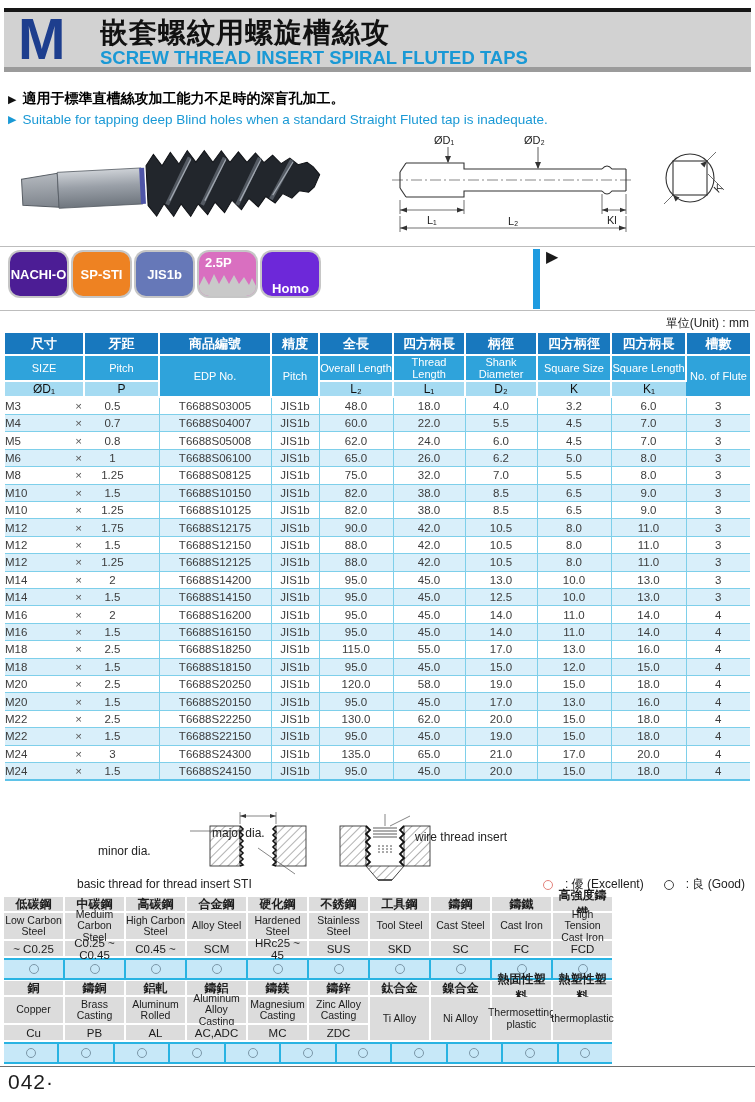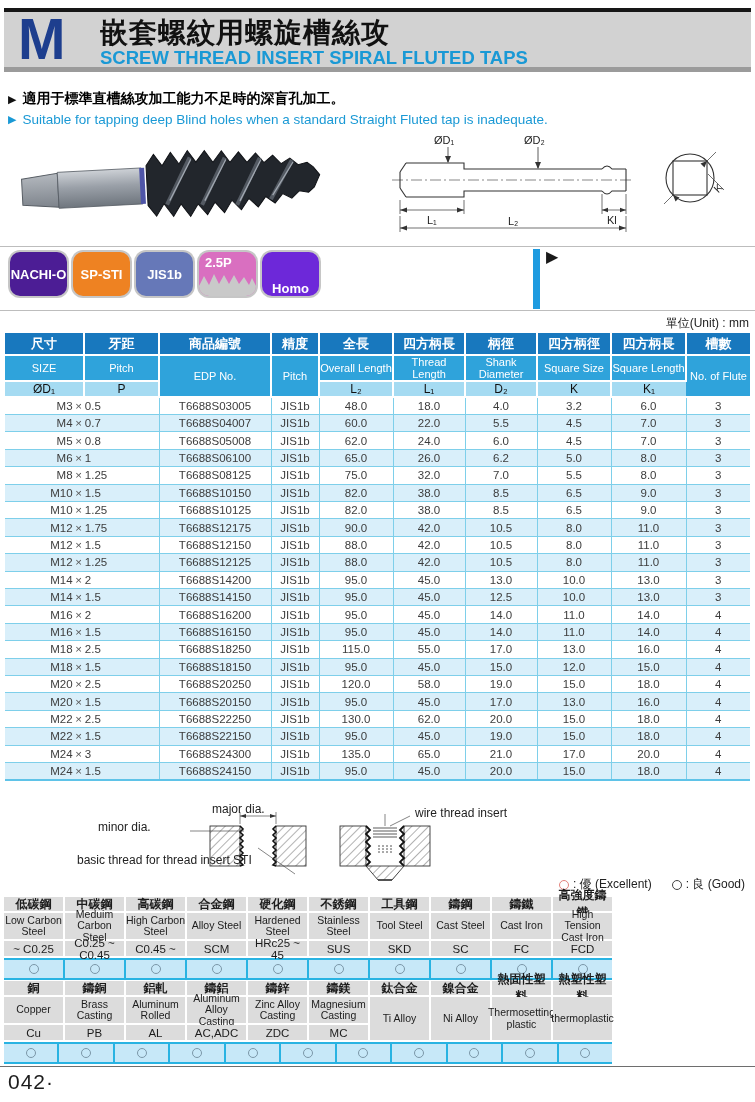--- a/index.html
+++ b/index.html
@@ -49,31 +49,31 @@
   table.spec th, table.spec td { text-align:center; vertical-align:middle; padding:0; }
   th.h1 { background:#1878be; color:#fff; font-size:13px; font-weight:bold; height:22px; border-right:2px solid #fff; border-bottom:2px solid #fff; }
   th.h2 { background:#2fa3db; color:#fff; font-size:11px; font-weight:normal; height:24px; line-height:1.1; border-right:2px solid #fff; border-bottom:2px solid #fff; }
   th.h3 { background:#a5dbf2; color:#111; font-size:12px; font-weight:normal; height:16px; border-right:2px solid #fff; border-bottom:2px solid #fff; }
   table.spec th:last-child { border-right:none; }
   table.spec tbody td { height:17.4px; font-size:11.5px; color:#3c3c3c; border-top:1px solid #7ecfea; border-left:1px solid #7ecfea; }
   table.spec tbody td:first-child { border-left:none; }
   table.spec tbody tr.alt { background:#d9effa; }
   table.spec tbody tr:last-child td { border-bottom:2px solid #5fc3e8; }
   td.sizecell .szwrap { display:flex; align-items:center; height:100%; }
-  td.sizecell .sz { width:44%; text-align:right; }
+  td.sizecell .sz { width:44%; text-align:left; }
   td.sizecell .tms { width:8%; text-align:center; color:#555; }
-  td.sizecell .pt { width:36%; text-align:left; }
+  td.sizecell .pt { width:36%; text-align:center; }
 
   
   .diagram { position:absolute; left:60px; top:804px; width:460px; height:82px; }
-  .diagram .lbl { position:absolute; font-size:12px; color:#222; white-space:nowrap; }
+  .diagram .lbl { position:absolute; font-size:12px; color:#222; white-space:nowrap;margin-top:24px; }
 
   
   .legend { position:absolute; right:10px; top:876px; display:flex; align-items:center; gap:20px; font-size:12px; color:#222; }
-  .legend .item { display:flex; align-items:center; gap:4px; }
+  .legend .item { display:flex; align-items:center; gap:12px; }
   .ring { display:inline-block; width:10px; height:10px; border-radius:50%; border:1.6px solid #444; }
   .ring.excellent { border-color:#e4837c; }
 
   
   .mat-table { position:absolute; left:4px; width:608px; }
   .mat1 { top:897px; } .mat2 { top:981px; }
   .mat-cols { display:flex; gap:2px; }
   .mat-col { flex:1 1 0; display:flex; flex-direction:column; gap:2px; min-width:0; }
   .mc { background:#dcdcdc; display:flex; align-items:center; justify-content:center; text-align:center; color:#1c1c1c; }
   .mc-cn { height:14px; font-size:12px; font-weight:bold; }
@@ -816,30 +816,30 @@
           <div class="mc mc-cn">鋁軋</div>
           <div class="mc mc-en">Aluminum Rolled</div>
           <div class="mc mc-code">AL</div>
         </div>
         <div class="mat-col">
           <div class="mc mc-cn">鑄鋁</div>
           <div class="mc mc-en">Aluminum Alloy Casting</div>
           <div class="mc mc-code">AC,ADC</div>
         </div>
         <div class="mat-col">
+          <div class="mc mc-cn">鑄鎂</div>
+          <div class="mc mc-en">Magnesium Casting</div>
+          <div class="mc mc-code">MC</div>
+        </div>
+        <div class="mat-col">
           <div class="mc mc-cn">鑄鋅</div>
           <div class="mc mc-en">Zinc Alloy Casting</div>
           <div class="mc mc-code">ZDC</div>
         </div>
         <div class="mat-col">
-          <div class="mc mc-cn">鑄鎂</div>
-          <div class="mc mc-en">Magnesium Casting</div>
-          <div class="mc mc-code">MC</div>
-        </div>
-        <div class="mat-col">
           <div class="mc mc-cn">鈦合金</div>
           <div class="mc mc-en tall">Ti Alloy</div>
         </div>
         <div class="mat-col">
           <div class="mc mc-cn">鎳合金</div>
           <div class="mc mc-en tall">Ni Alloy</div>
         </div>
         <div class="mat-col">
           <div class="mc mc-cn">熱固性塑料</div>
           <div class="mc mc-en tall">Thermosetting plastic</div>

